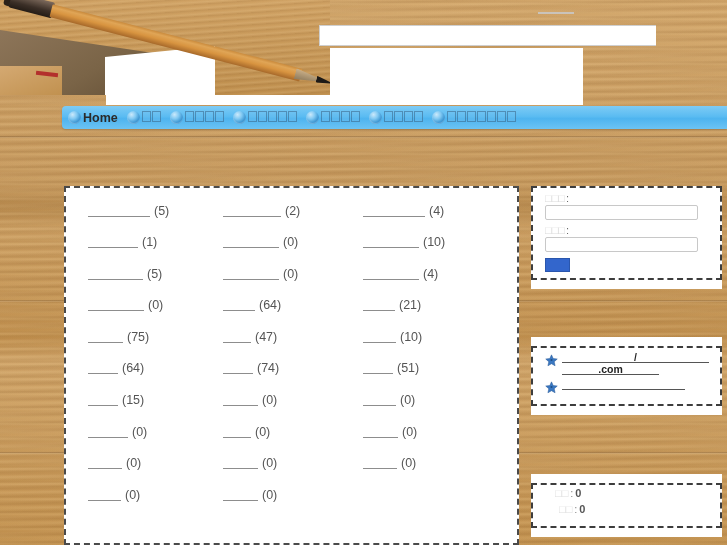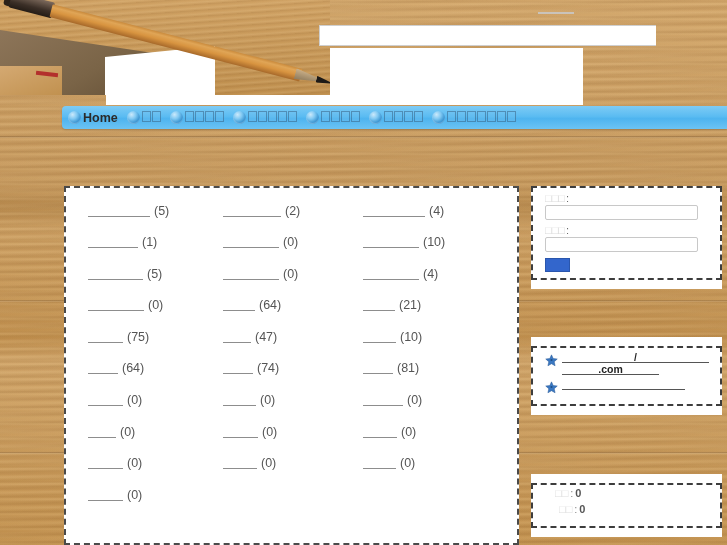--- a/index.html
+++ b/index.html
@@ -422,21 +422,25 @@
       <div class="cat-cell">
         <span class="cat-link" style="width: 30px;"></span>
         <span class="cat-count">(64)</span>
       </div>
       <div class="cat-cell">
         <span class="cat-link" style="width: 30px;"></span>
         <span class="cat-count">(74)</span>
       </div>
       <div class="cat-cell">
         <span class="cat-link" style="width: 30px;"></span>
-        <span class="cat-count">(81)</span>
+        <span class="cat-count">(51)</span>
+      </div>
+      <div class="cat-cell">
+        <span class="cat-link" style="width: 30px;"></span>
+        <span class="cat-count">(15)</span>
       </div>
       <div class="cat-cell">
         <span class="cat-link" style="width: 35px;"></span>
         <span class="cat-count">(0)</span>
       </div>
       <div class="cat-cell">
         <span class="cat-link" style="width: 33px;"></span>
         <span class="cat-count">(0)</span>
       </div>
       <div class="cat-cell">

